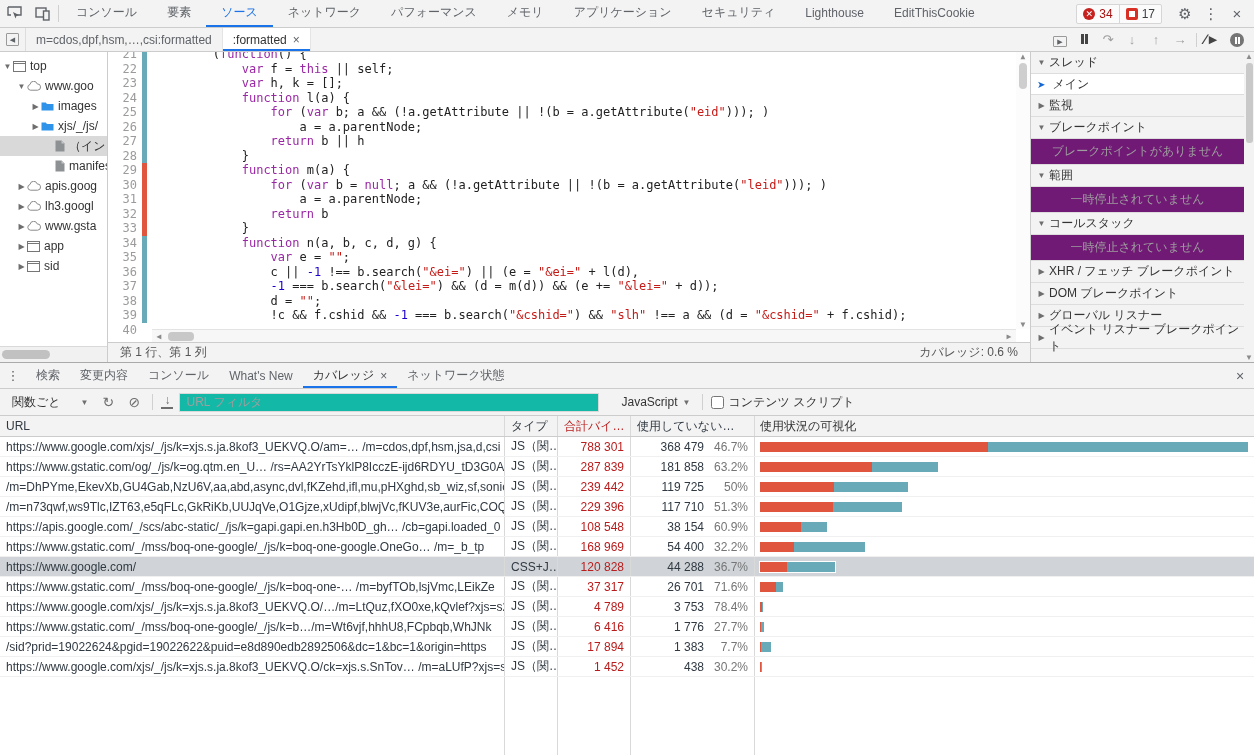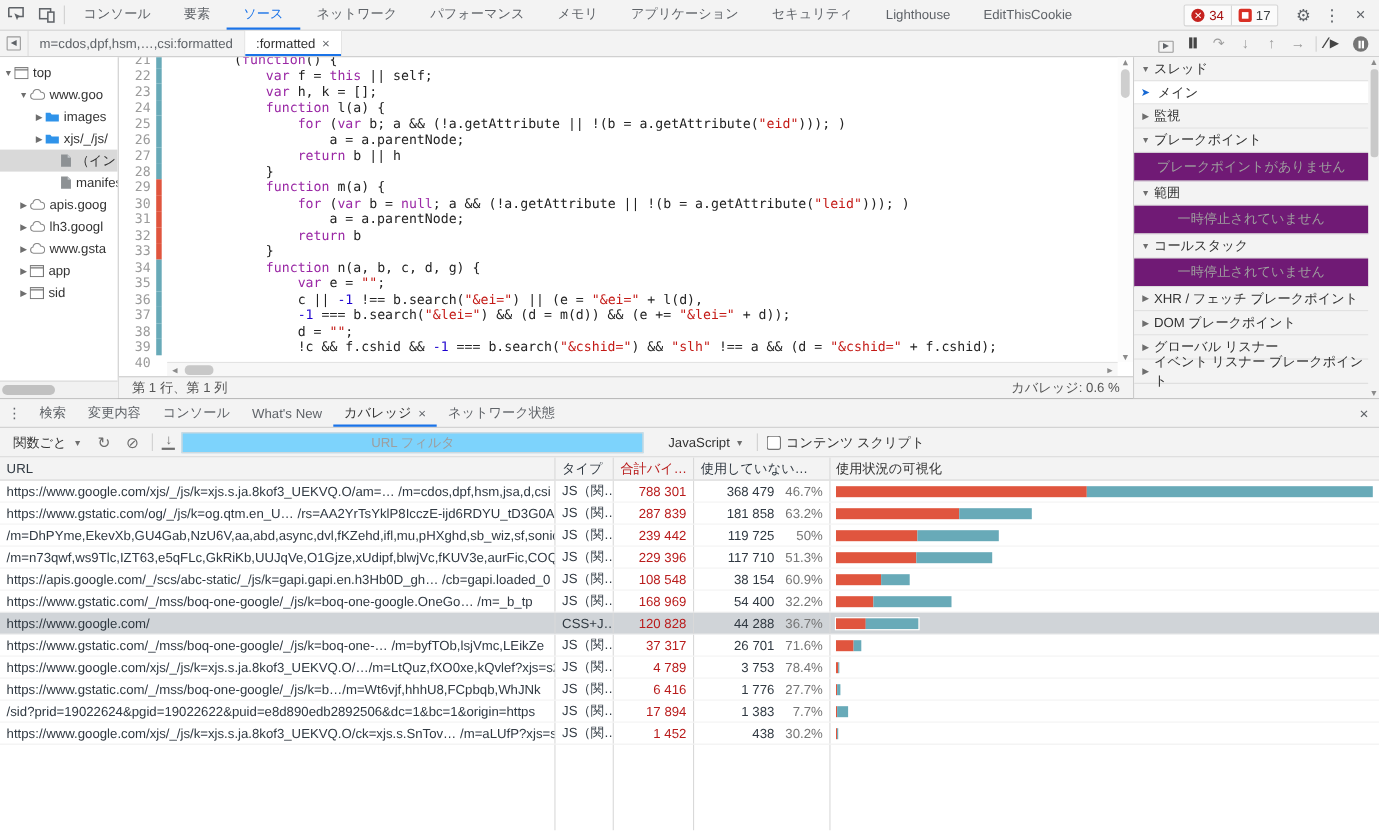--- a/index.html
+++ b/index.html
@@ -83,25 +83,25 @@
 
   
   .drawer { flex:1; display:flex; flex-direction:column; border-top:1px solid #aaa; min-height:0; }
   .drawer-tabs { height:26px; flex:0 0 26px; background:#f3f3f3; border-bottom:1px solid #ccc; display:flex; align-items:stretch; }
   .drawer-menu { width:26px; display:flex; align-items:center; justify-content:center; color:#5f6368; cursor:pointer; font-size:13px; }
   .drawer-tab { padding:0 10px; display:flex; align-items:center; gap:6px; color:#5f6368; cursor:pointer; white-space:nowrap; }
   .drawer-tab.active { color:#333; box-shadow:inset 0 -2px 0 #1a73e8; }
   .drawer-close { margin-left:auto; width:28px; display:flex; align-items:center; justify-content:center; color:#5f6368; font-size:14px; cursor:pointer; }
 
   .cov-toolbar { height:27px; flex:0 0 27px; background:#f3f3f3; border-bottom:1px solid #ccc; display:flex; align-items:center; padding:0 8px; gap:6px; }
-  .sel-ctl { display:flex; align-items:center; gap:6px; color:#333; cursor:pointer; padding:2px 4px; }
+  .sel-ctl { display:flex; align-items:center; gap:20px; color:#333; cursor:pointer; padding:2px 4px; }
   .sel-arrow { font-size:8px; color:#6e6e6e; }
   .tb-icon { color:#6e6e6e; font-size:14px; width:20px; text-align:center; cursor:pointer; }
   .dl-icon { color:#6e6e6e; border-bottom:2px solid #6e6e6e; line-height:10px; height:14px; width:12px; text-align:center; cursor:pointer; }
-  .url-filter { width:420px; height:19px; border:1px solid #d9d9d9; background:#7dd3fc; padding:0 6px; font:inherit; color:#333;text-align:center; }
+  .url-filter { width:420px; height:19px; border:1px solid #d9d9d9; background:#14b8a6; padding:0 6px; font:inherit; color:#333; }
   .url-filter::placeholder { color:#9e9e9e; }
   .ck { display:flex; align-items:center; gap:4px; color:#333; cursor:pointer; }
 
   .cov-table { flex:1; display:flex; flex-direction:column; min-height:0; background:#fff; }
   .cov-hrow { height:21px; flex:0 0 21px; background:#f3f3f3; border-bottom:1px solid #ccc; display:flex; color:#333; }
   .cov-row { height:20px; flex:0 0 20px; display:flex; border-bottom:1px solid #f0f0f0; background:#fff; cursor:pointer; }
   .cov-row.sel { background:#d0d4d8; }
   .cc { padding:0 6px; display:flex; align-items:center; white-space:nowrap; overflow:hidden; border-right:1px solid #d9d9d9; }
   .c-url { width:505px; flex:0 0 505px; color:#303942; }
   .c-type { width:53px; flex:0 0 53px; color:#303942; }

